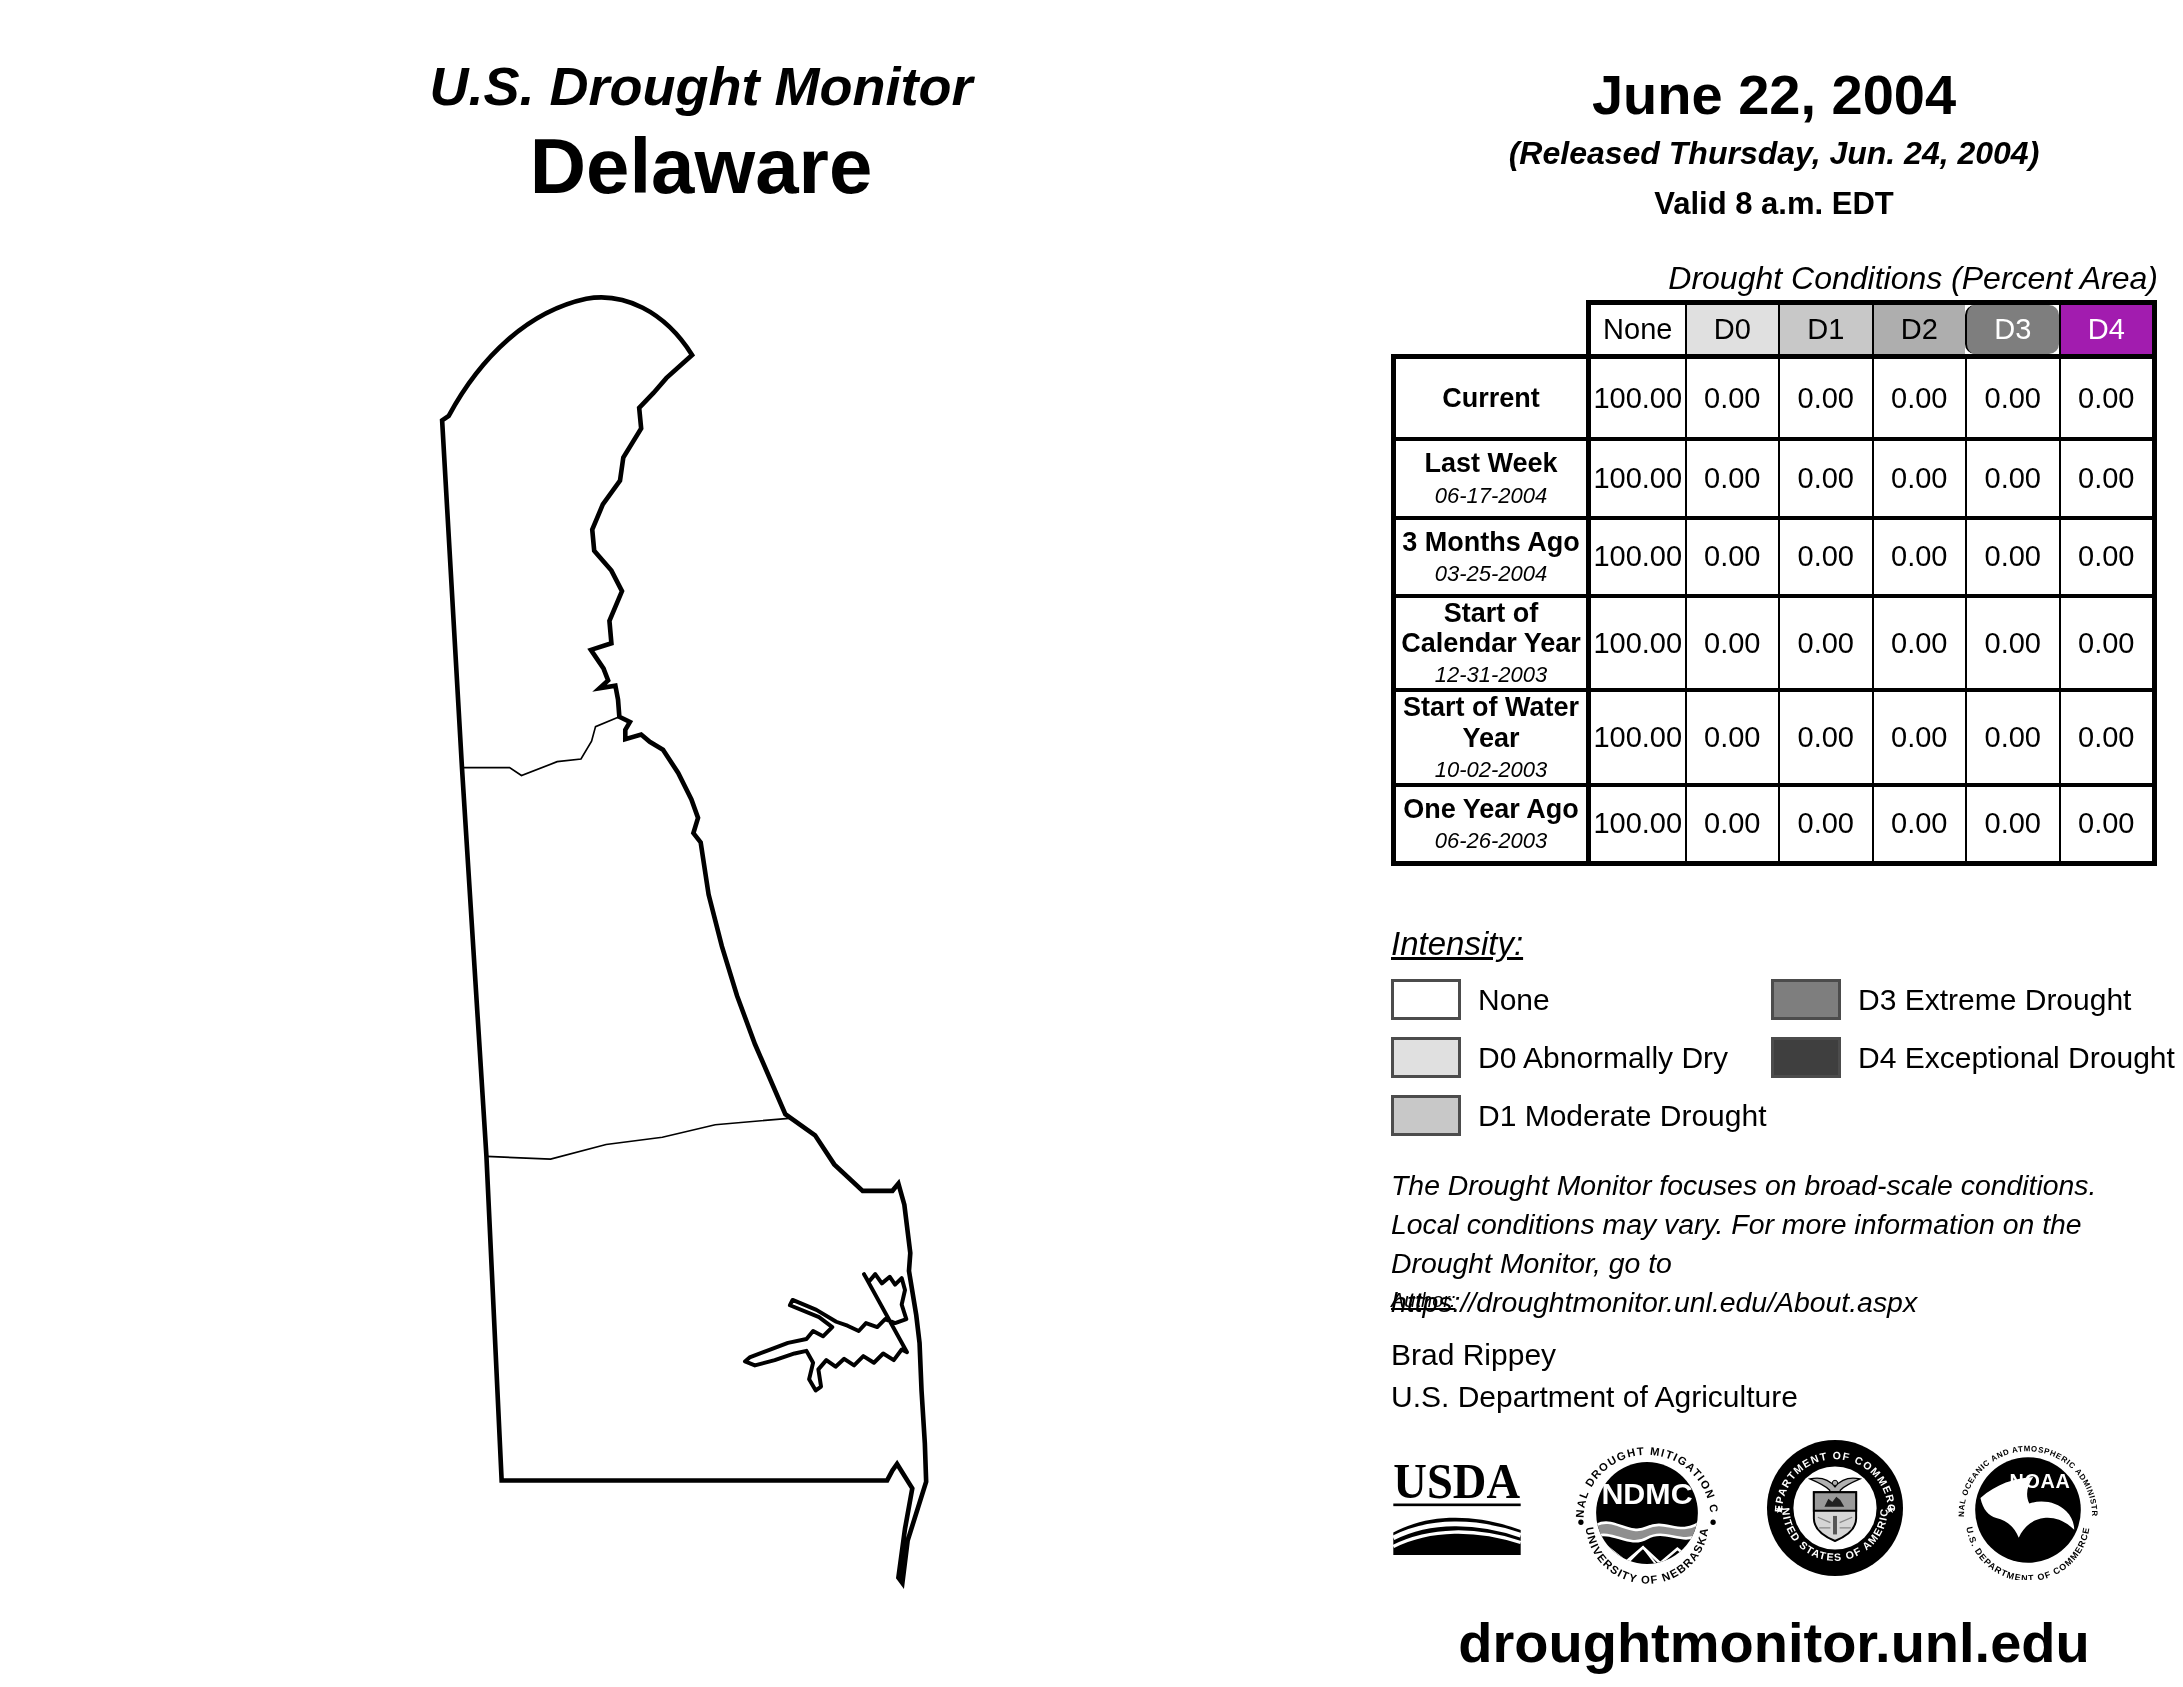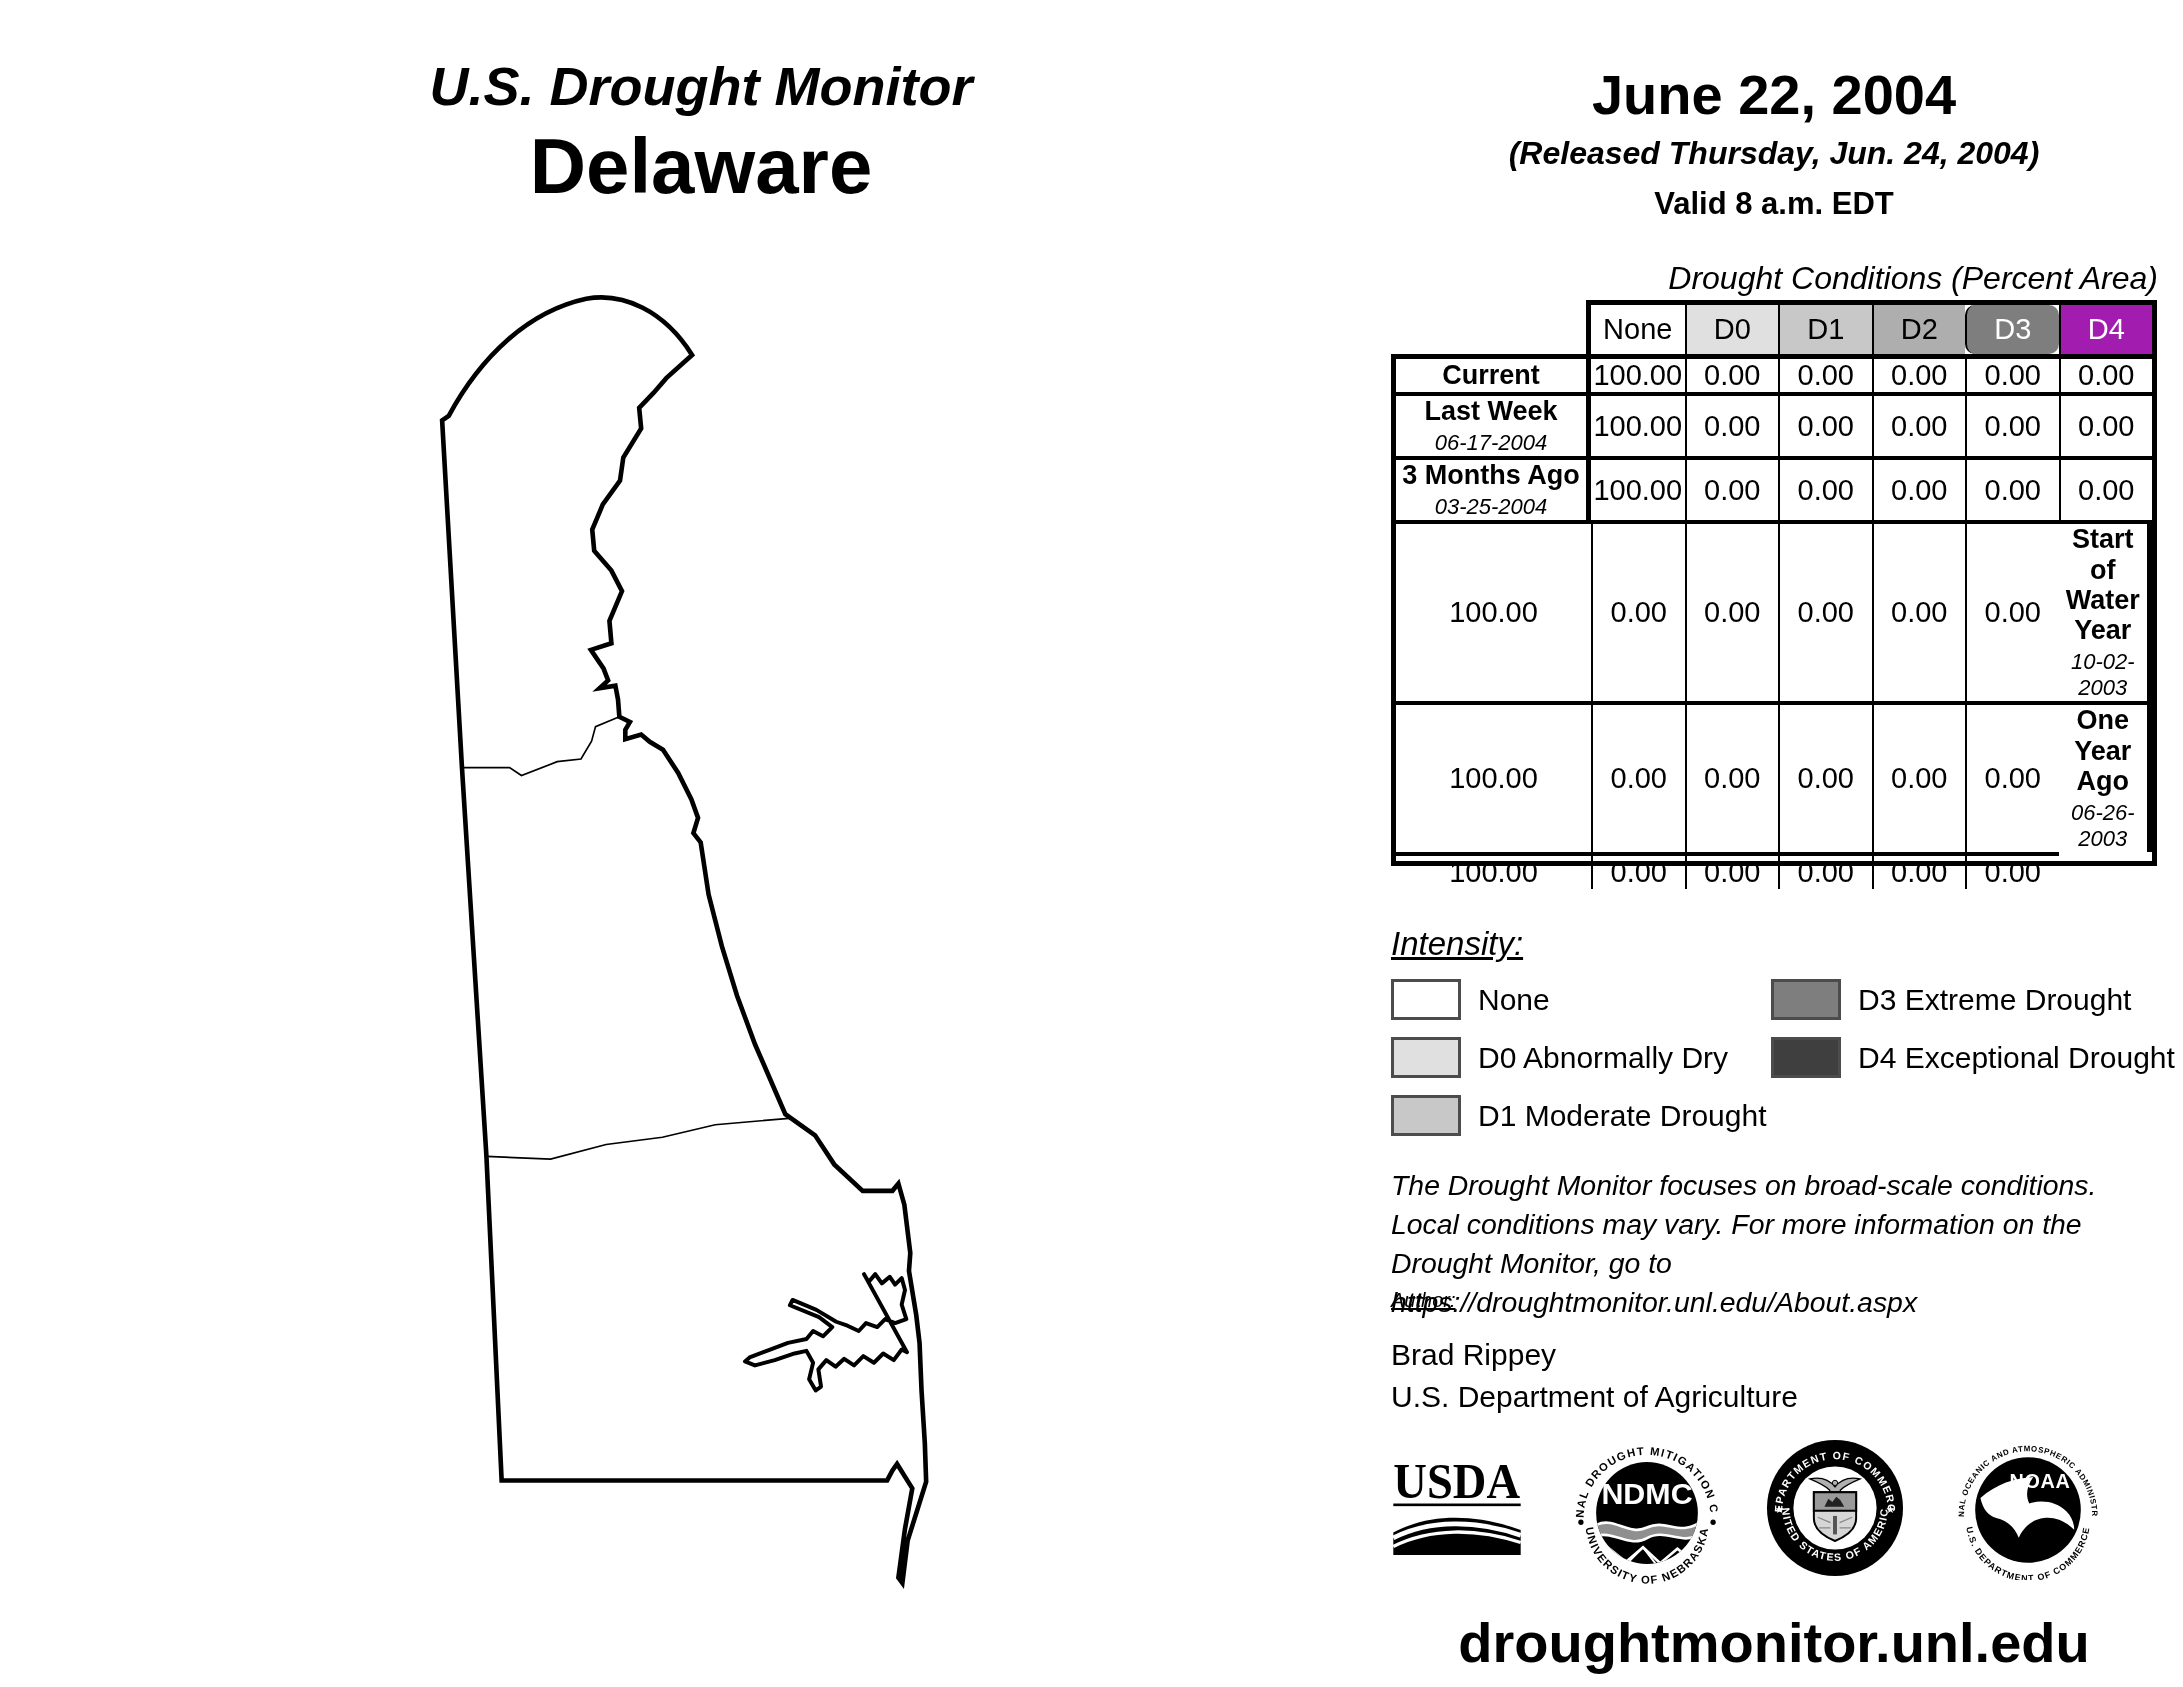--- a/index.html
+++ b/index.html
@@ -168,20 +168,24 @@
       <div class="rlabel">3 Months Ago</div>
       <div class="rdate">03-25-2004</div>
     </div>
     <div class="vcell firstv bt">100.00</div>
     <div class="vcell bt">0.00</div>
     <div class="vcell bt">0.00</div>
     <div class="vcell bt">0.00</div>
     <div class="vcell bt">0.00</div>
     <div class="vcell bt">0.00</div>
 
+    <div class="lcell bt">
+      <div class="rlabel">Start of Calendar Year</div>
+      <div class="rdate">12-31-2003</div>
+    </div>
     <div class="vcell firstv bt">100.00</div>
     <div class="vcell bt">0.00</div>
     <div class="vcell bt">0.00</div>
     <div class="vcell bt">0.00</div>
     <div class="vcell bt">0.00</div>
     <div class="vcell bt">0.00</div>
 
     <div class="lcell bt">
       <div class="rlabel">Start of Water Year</div>
       <div class="rdate">10-02-2003</div>

